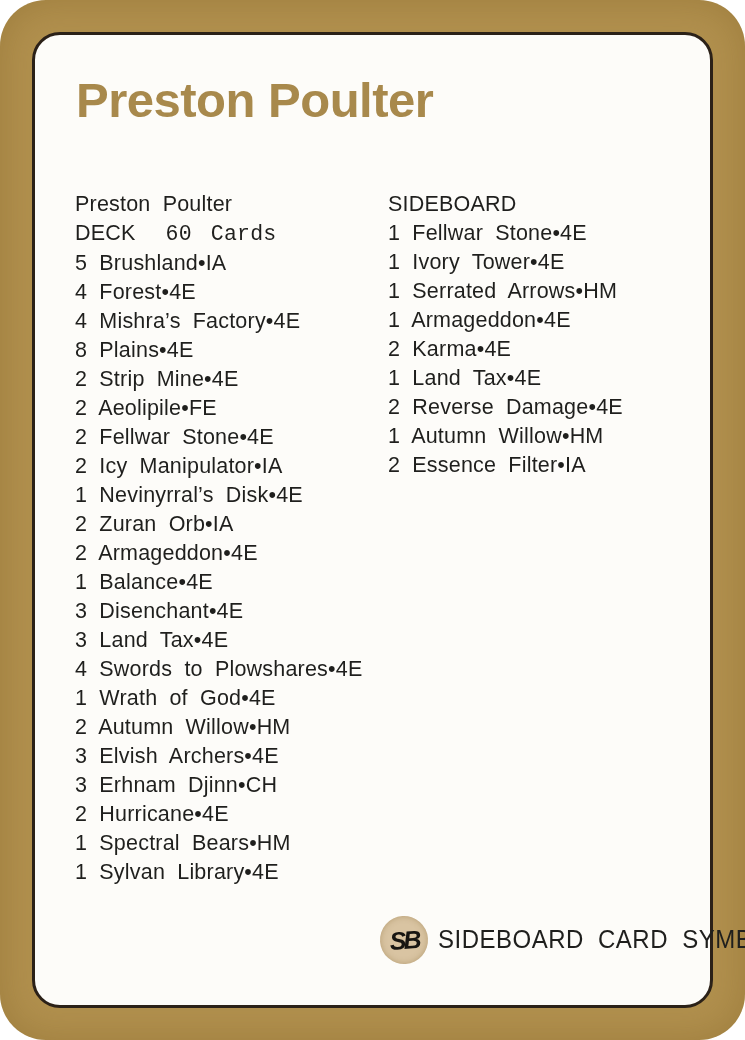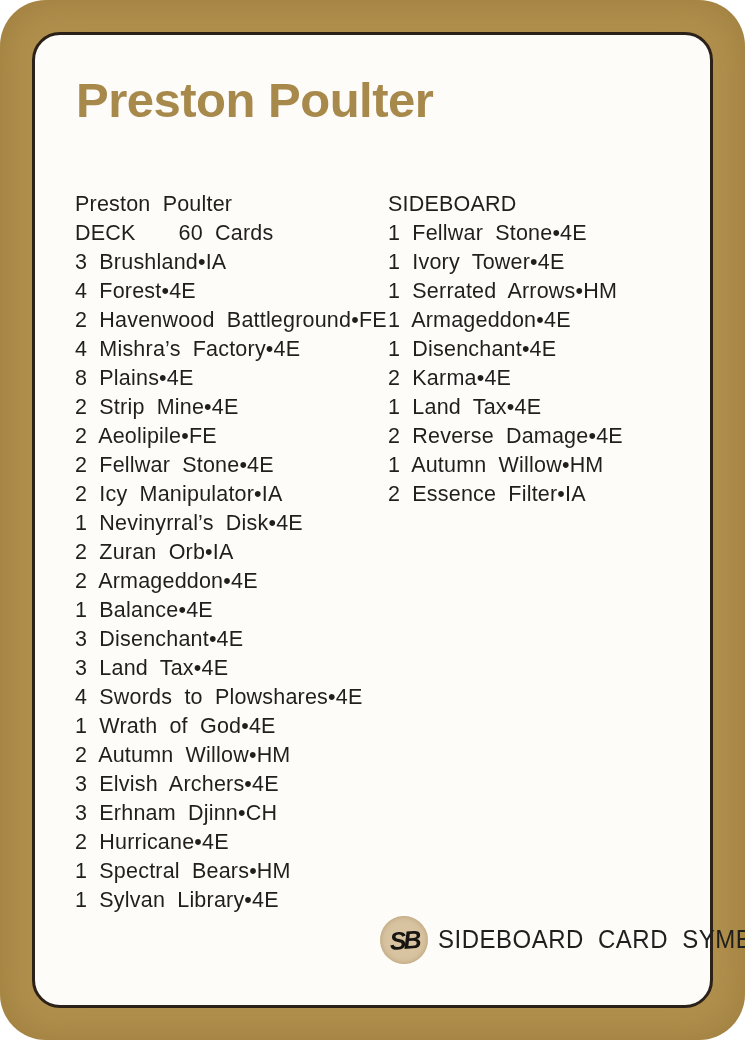--- a/index.html
+++ b/index.html
@@ -42,21 +42,21 @@
     top: 190px;
     font-size: 21.5px;
     line-height: 29px;
     color: #1f1f1d;
     letter-spacing: 0.2px;
     word-spacing: 6px;
     white-space: nowrap;
   }
   .col-left  { left: 75px; }
   .col-right { left: 388px; }
-  .deck-count { margin-left: 43px; }
+  .deck-count { margin-left: 30px; font-family: Liberation Mono, monospace; }
   .legend {
     position: absolute;
     left: 380px; top: 916px;
     display: flex;
     align-items: center;
   }
   .sb-circle {
     width: 48px; height: 48px;
     border-radius: 50%;
     background: #d9c4a2;
@@ -89,23 +89,22 @@
   <div class="panel"></div>
 
   <div class="title">Preston Poulter</div>
 
   <div class="col col-left">
     <div>Preston Poulter</div>
     <div>
       <span>DECK</span><span class="deck-count">60 Cards</span>
     </div>
     <div>
-        <div>3 Brushland•IA</div>
+        <div>5 Brushland•IA</div>
         <div>4 Forest•4E</div>
-        <div>2 Havenwood Battleground•FE</div>
         <div>4 Mishra’s Factory•4E</div>
         <div>8 Plains•4E</div>
         <div>2 Strip Mine•4E</div>
         <div>2 Aeolipile•FE</div>
         <div>2 Fellwar Stone•4E</div>
         <div>2 Icy Manipulator•IA</div>
         <div>1 Nevinyrral’s Disk•4E</div>
         <div>2 Zuran Orb•IA</div>
         <div>2 Armageddon•4E</div>
         <div>1 Balance•4E</div>
@@ -122,21 +121,20 @@
       </div>
   </div>
 
   <div class="col col-right">
     <div>SIDEBOARD</div>
     <div>
         <div>1 Fellwar Stone•4E</div>
         <div>1 Ivory Tower•4E</div>
         <div>1 Serrated Arrows•HM</div>
         <div>1 Armageddon•4E</div>
-        <div>1 Disenchant•4E</div>
         <div>2 Karma•4E</div>
         <div>1 Land Tax•4E</div>
         <div>2 Reverse Damage•4E</div>
         <div>1 Autumn Willow•HM</div>
         <div>2 Essence Filter•IA</div>
       </div>
   </div>
 
   <div class="legend">
     <div class="sb-circle">SB</div>

